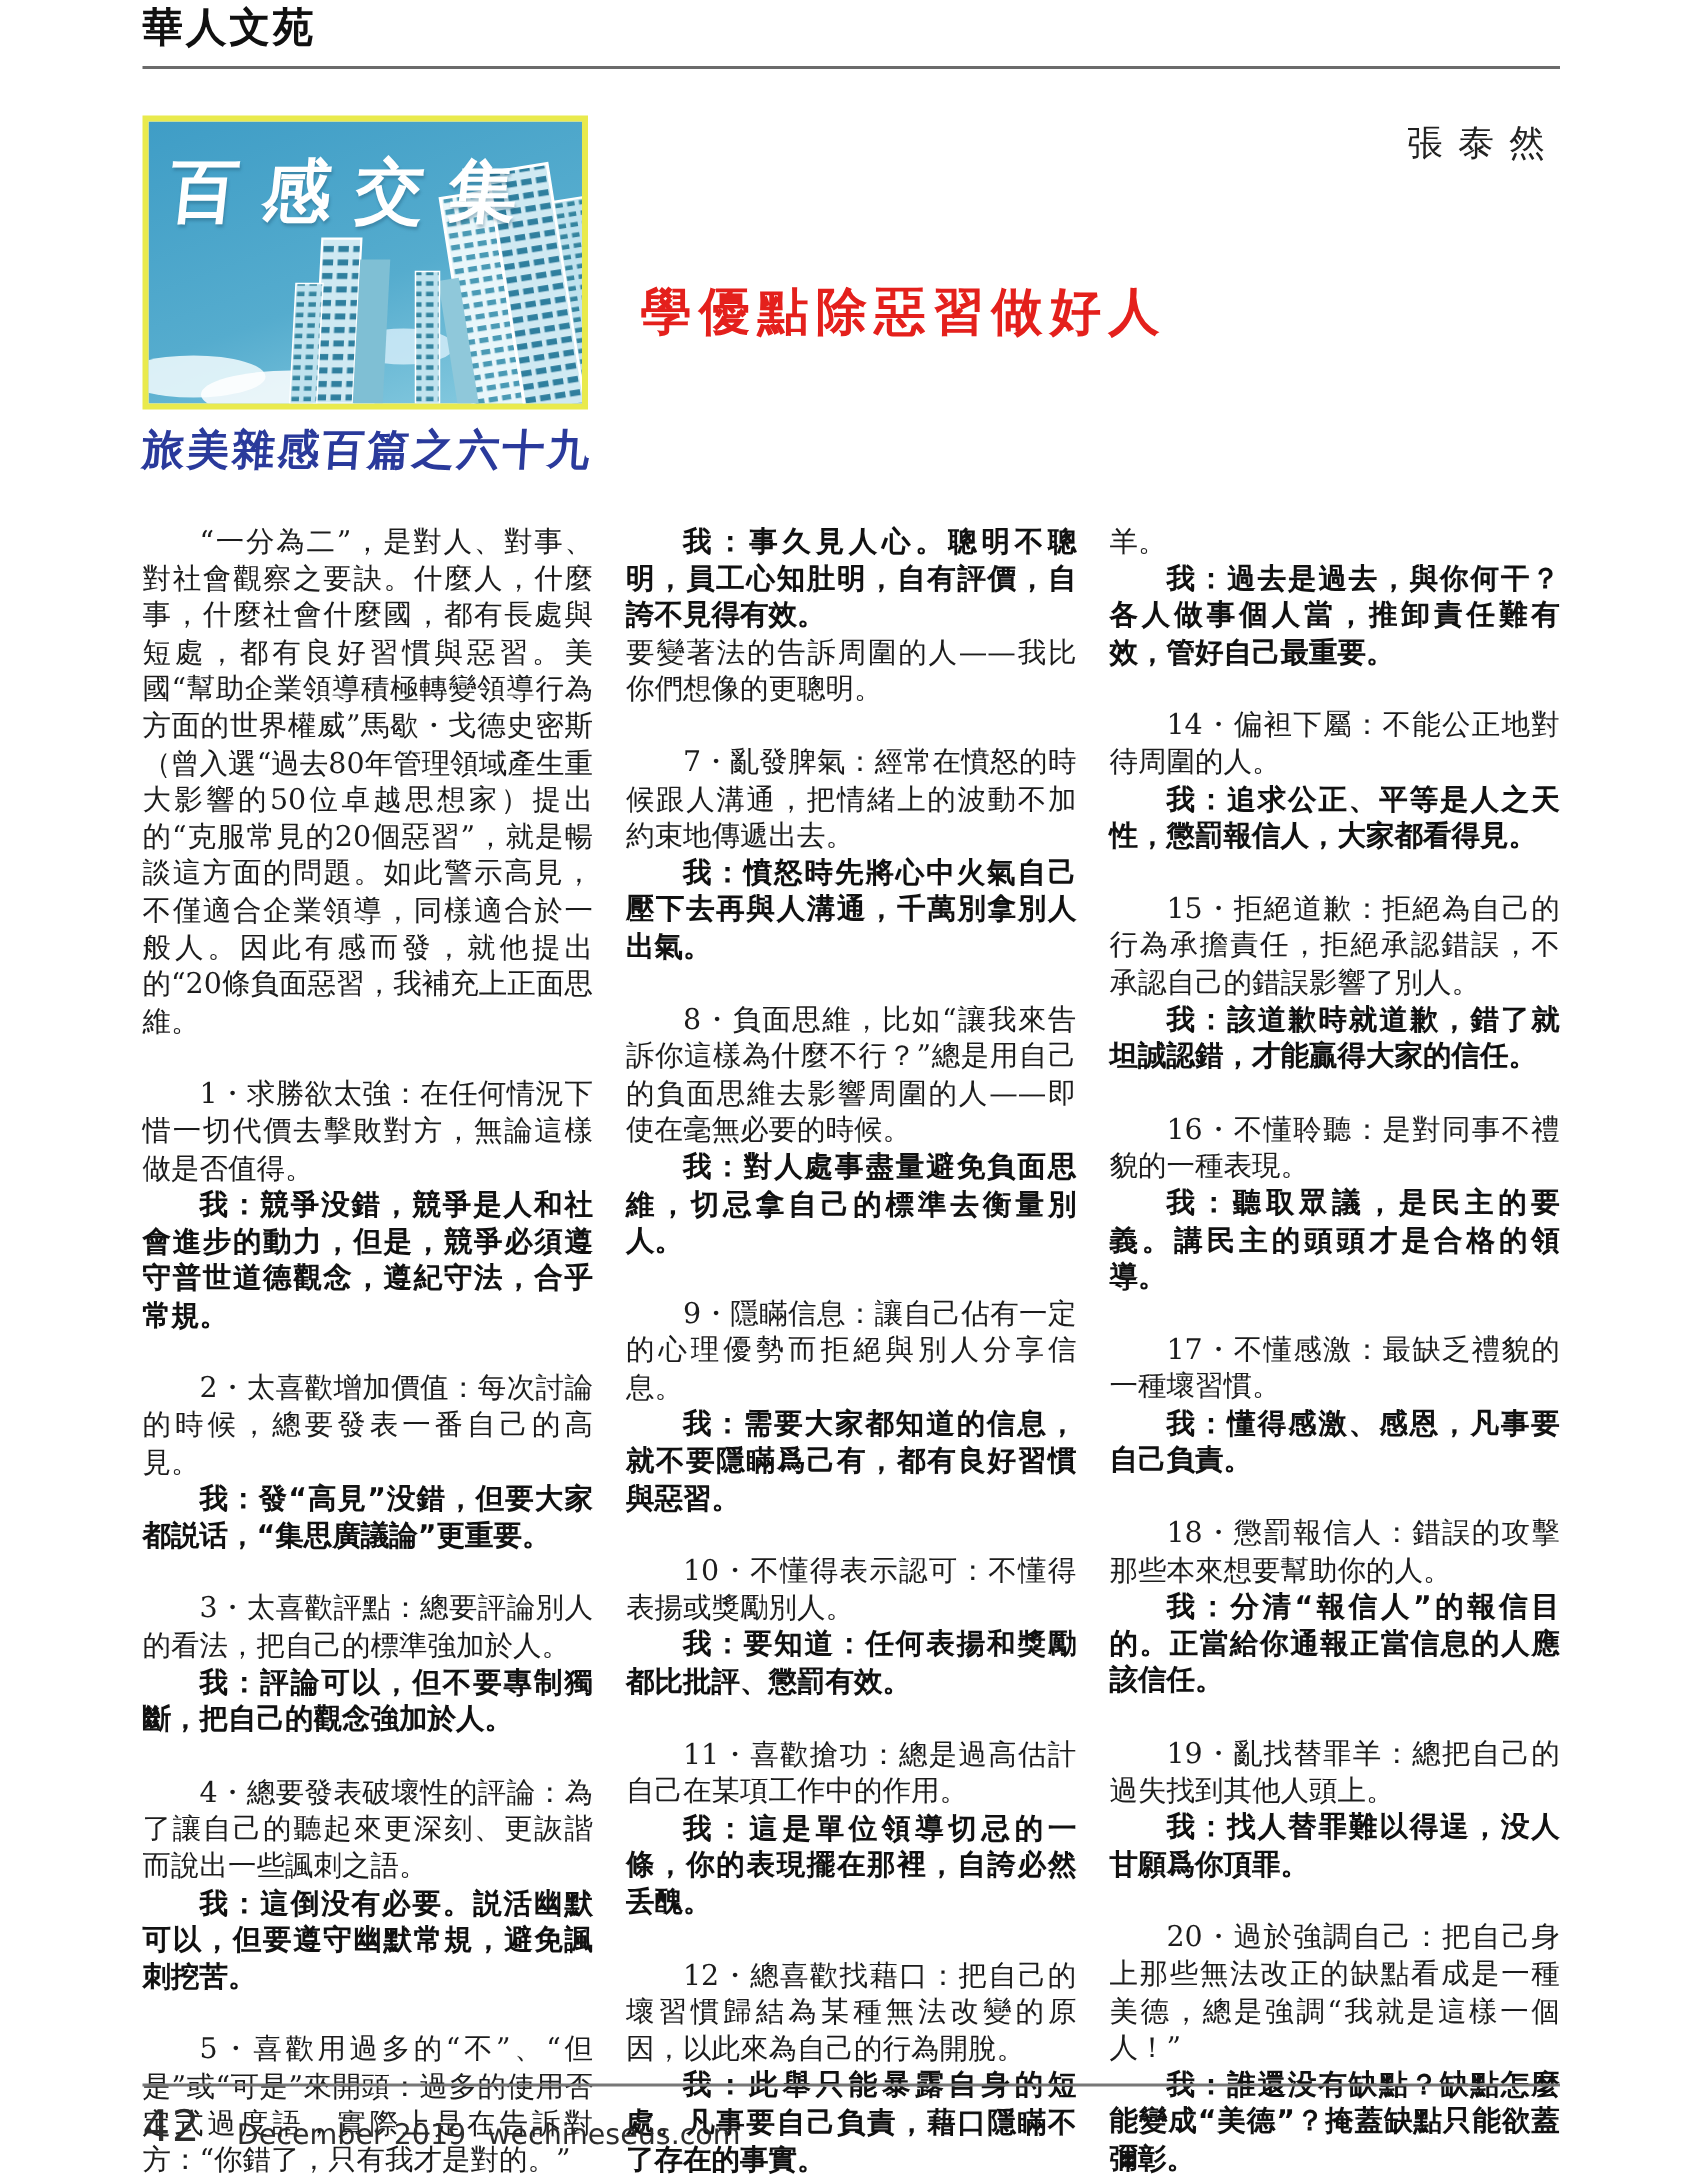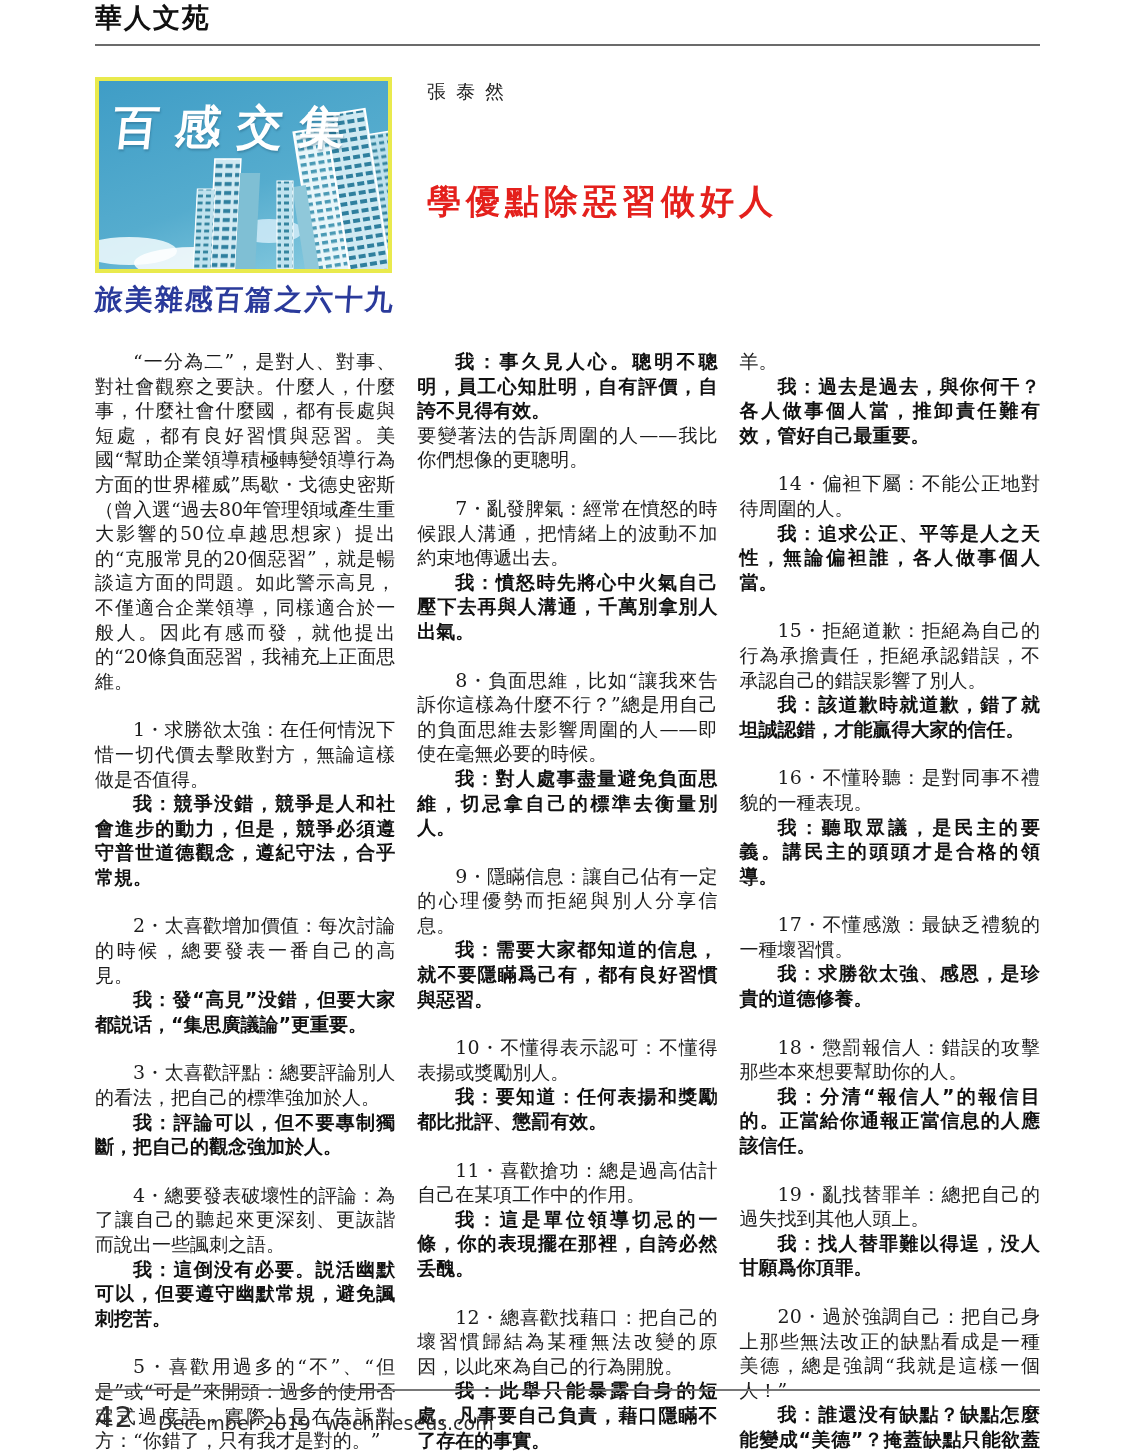--- a/index.html
+++ b/index.html
@@ -51,24 +51,25 @@
     font-family:"DejaVu Sans", sans-serif;
     font-weight:bold;
     font-size:28px;
     letter-spacing:2px;
     color:#2a3a9b;
     transform:skewX(-4deg);
     white-space:nowrap;
   }
   .masthead-right { flex:1; padding-left:32px; }
   .author-name {
-    font-size:19px;
+    font-size:24px;
     letter-spacing:10px;
     color:#222;
     margin-top:2px;
+    text-align:right;
   }
   .article-title {
     margin-top:74px;
     color:#e4201c;
     font-family:"DejaVu Sans", sans-serif;
     font-weight:bold;
     font-size:34px;
     letter-spacing:5px;
     white-space:nowrap;
   }
@@ -188,27 +189,27 @@
           <p class="para me ind">我：要知道：任何表揚和獎勵都比批評、懲罰有效。</p>
           <p class="para ind gap">11・喜歡搶功：總是過高估計自己在某項工作中的作用。</p>
           <p class="para me ind">我：這是單位領導切忌的一條，你的表現擺在那裡，自誇必然丢醜。</p>
           <p class="para ind gap">12・總喜歡找藉口：把自己的壞習慣歸結為某種無法改變的原因，以此來為自己的行為開脫。</p>
           <p class="para me ind">我：此舉只能暴露自身的短處。凡事要自己負責，藉口隱瞞不了存在的事實。</p>
         </div>
       <div class="col">
           <p class="para">羊。</p>
           <p class="para me ind">我：過去是過去，與你何干？各人做事個人當，推卸責任難有效，管好自己最重要。</p>
           <p class="para ind gap">14・偏袒下屬：不能公正地對待周圍的人。</p>
-          <p class="para me ind">我：追求公正、平等是人之天性，無論偏袒誰，各人做事個人當。</p>
+          <p class="para me ind">我：追求公正、平等是人之天性，懲罰報信人，大家都看得見。</p>
           <p class="para ind gap">15・拒絕道歉：拒絕為自己的行為承擔責任，拒絕承認錯誤，不承認自己的錯誤影響了別人。</p>
           <p class="para me ind">我：該道歉時就道歉，錯了就坦誠認錯，才能贏得大家的信任。</p>
           <p class="para ind gap">16・不懂聆聽：是對同事不禮貌的一種表現。</p>
           <p class="para me ind">我：聽取眾議，是民主的要義。講民主的頭頭才是合格的領導。</p>
           <p class="para ind gap">17・不懂感激：最缺乏禮貌的一種壞習慣。</p>
-          <p class="para me ind">我：求勝欲太強、感恩，是珍貴的道德修養。</p>
+          <p class="para me ind">我：懂得感激、感恩，凡事要自己負責。</p>
           <p class="para ind gap">18・懲罰報信人：錯誤的攻擊那些本來想要幫助你的人。</p>
           <p class="para me ind">我：分清“報信人”的報信目的。正當給你通報正當信息的人應該信任。</p>
           <p class="para ind gap">19・亂找替罪羊：總把自己的過失找到其他人頭上。</p>
           <p class="para me ind">我：找人替罪難以得逞，没人甘願爲你頂罪。</p>
           <p class="para ind gap">20・過於強調自己：把自己身上那些無法改正的缺點看成是一種美德，總是強調“我就是這樣一個人！”</p>
           <p class="para me ind">我：誰還没有缺點？缺點怎麼能變成“美德”？掩蓋缺點只能欲蓋彌彰。</p>
         </div>
     </main>
 
   </div>

